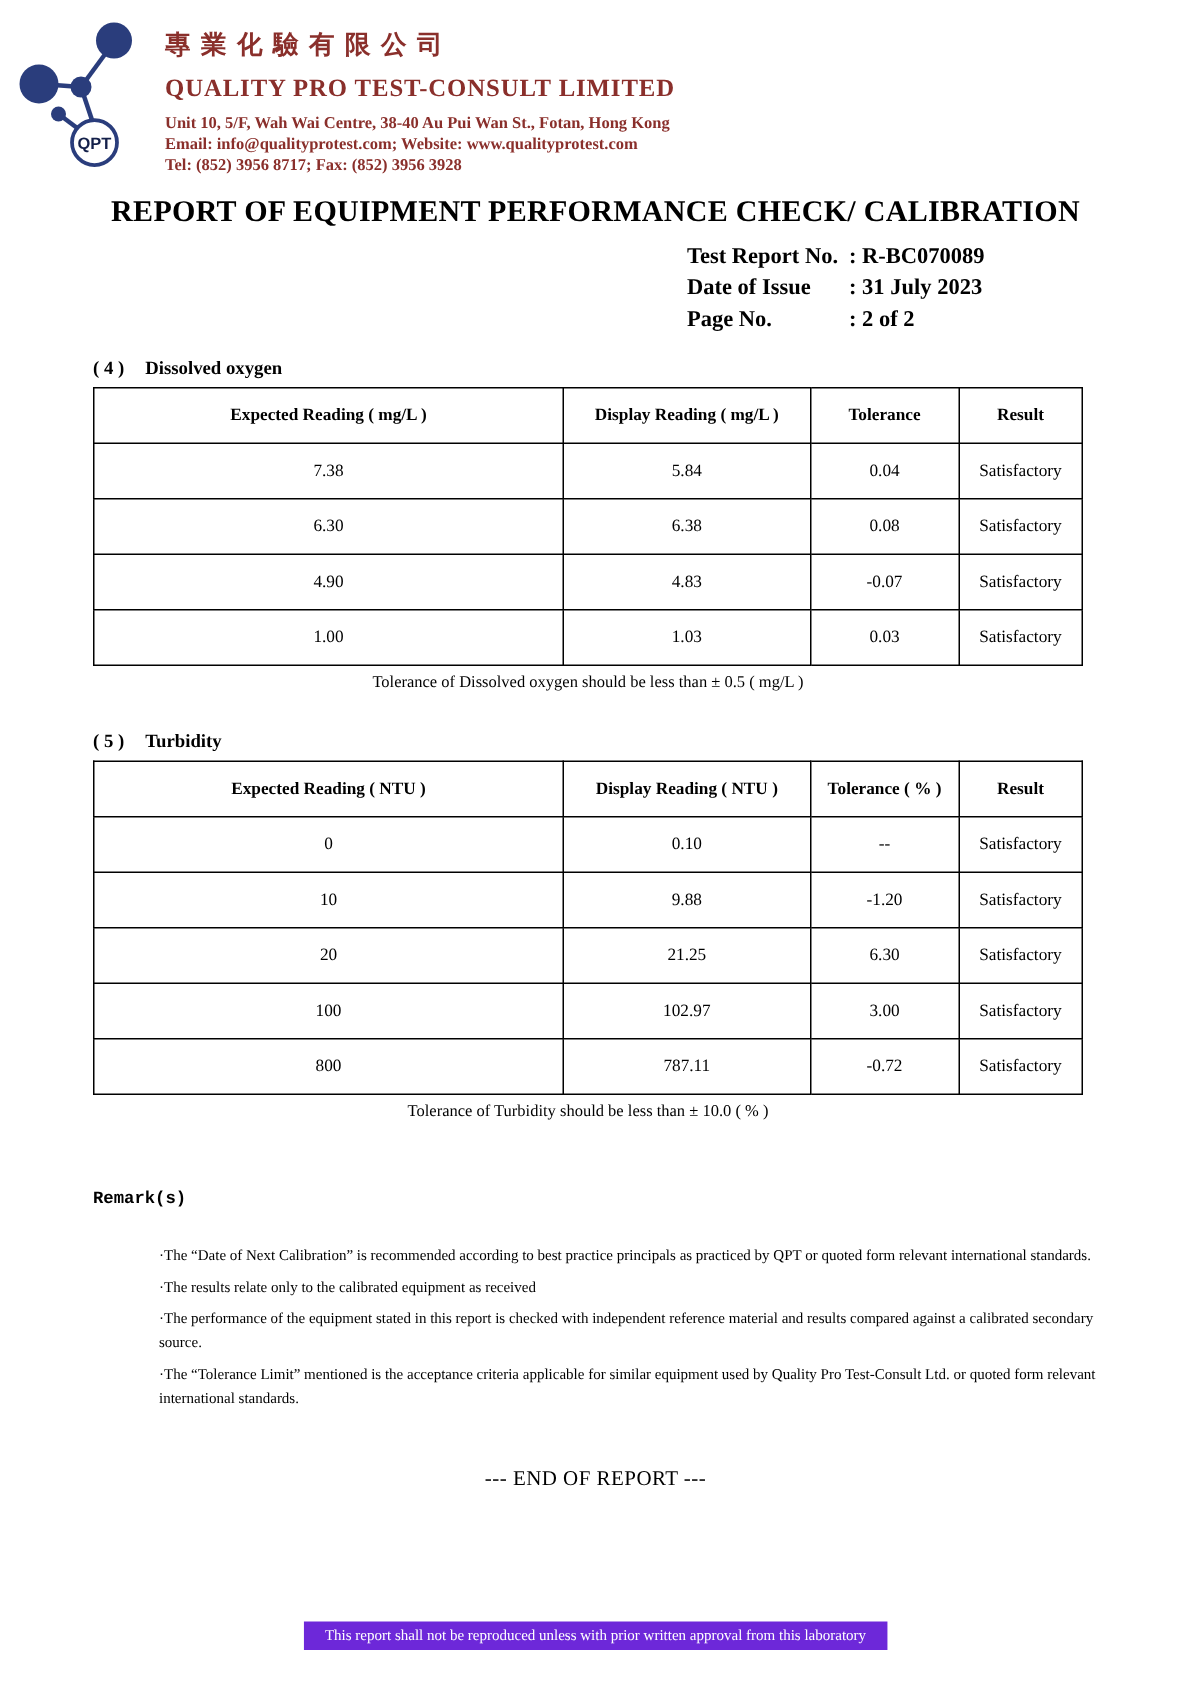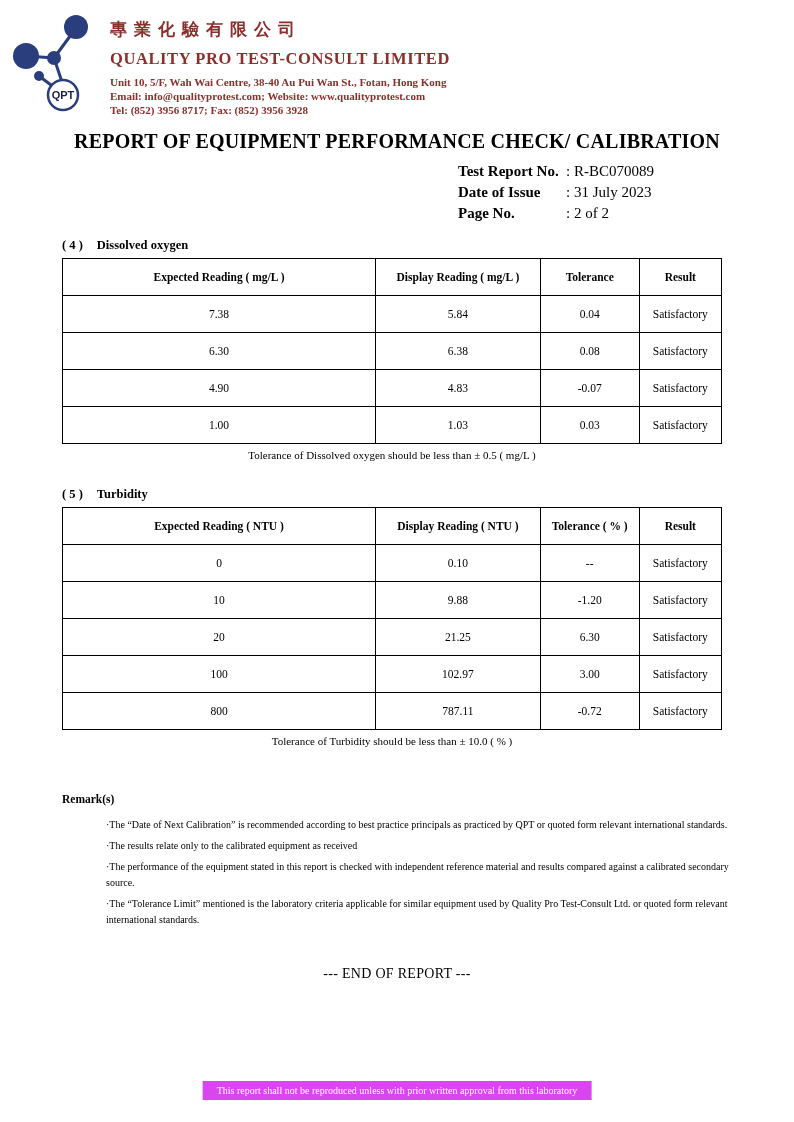--- a/index.html
+++ b/index.html
@@ -27,47 +27,47 @@
   }
   .addr-line { color:#8a2f2b; font-size:11px; font-weight:bold; margin-bottom:2px; }
   
   .report-title {
     text-align:center; font-size:20px; font-weight:bold;
     margin-top:12px; letter-spacing:0.2px;
   }
   .report-info { margin:10px 0 0 458px; width:300px; }
   .ri-row { display:flex; margin-bottom:4px; font-size:15px; }
   .ri-label { font-weight:bold; width:108px; flex:0 0 auto; }
-  .ri-value { font-weight:normal; }
+  .ri-value { font-weight:bold; }
   
   .section { margin:0 72px 0 62px; }
   .section-heading {
     font-weight:bold; font-size:12.5px;
     display:flex; gap:14px; margin-bottom:5px;
   }
   .sec4 { margin-top:16px; }
   .sec5 { margin-top:26px; }
   table { border-collapse:collapse; width:660px; table-layout:fixed; }
   th, td {
     border:1px solid #000; text-align:center;
     font-size:11.5px; padding:12px 4px; height:18px;
   }
   th { font-weight:bold; }
   col.c1 { width:47.5%; } col.c2 { width:25%; }
   col.c3 { width:15%; }   col.c4 { width:12.5%; }
   .table-note { font-size:11px; margin-top:5px;text-align:center; }
   
   .remarks { margin:46px 60px 0 62px; width:672px; }
-  .remarks-heading { font-weight:bold; font-size:11.5px; margin-bottom:12px; }
+  .remarks-heading { font-weight:bold; font-size:11.5px; margin-bottom:24px;font-family:Liberation Mono, monospace; }
   .remark-item { font-size:10px; line-height:1.6; margin-bottom:5px;margin-left:44px; }
   
   .end-of-report { text-align:center; font-size:14px; margin-top:38px; letter-spacing:0.3px; }
   .footer-bar {
     position:absolute; bottom:22px; left:50%; transform:translateX(-50%);
-    background:#d946ef; color:#fff; font-size:10px;
+    background:#6d28d9; color:#fff; font-size:10px;
     padding:4px 14px; white-space:nowrap;
     font-family:"Liberation Serif", serif;
   }
 </style>
 </head>
 <body>
 
 <div class="page">
 
   <div class="letterhead">
@@ -217,20 +217,20 @@
       </tbody>
     </table>
     <div class="table-note">Tolerance of Turbidity should be less than ± 10.0 ( % )</div>
   </div>
 
   <div class="remarks">
     <div class="remarks-heading">Remark(s)</div>
     <div class="remark-item">·The “Date of Next Calibration” is recommended according to best practice principals as practiced by QPT or quoted form relevant international standards.</div>
     <div class="remark-item">·The results relate only to the calibrated equipment as received</div>
     <div class="remark-item">·The performance of the equipment stated in this report is checked with independent reference material and results compared against a calibrated secondary source.</div>
-    <div class="remark-item">·The “Tolerance Limit” mentioned is the laboratory criteria applicable for similar equipment used by Quality Pro Test-Consult Ltd. or quoted form relevant international standards.</div>
+    <div class="remark-item">·The “Tolerance Limit” mentioned is the acceptance criteria applicable for similar equipment used by Quality Pro Test-Consult Ltd. or quoted form relevant international standards.</div>
   </div>
 
   <div class="end-of-report">--- END OF REPORT ---</div>
 
   <div class="footer-bar">This report shall not be reproduced unless with prior written approval from this laboratory</div>
 
 </div>
 
 </body></html>

